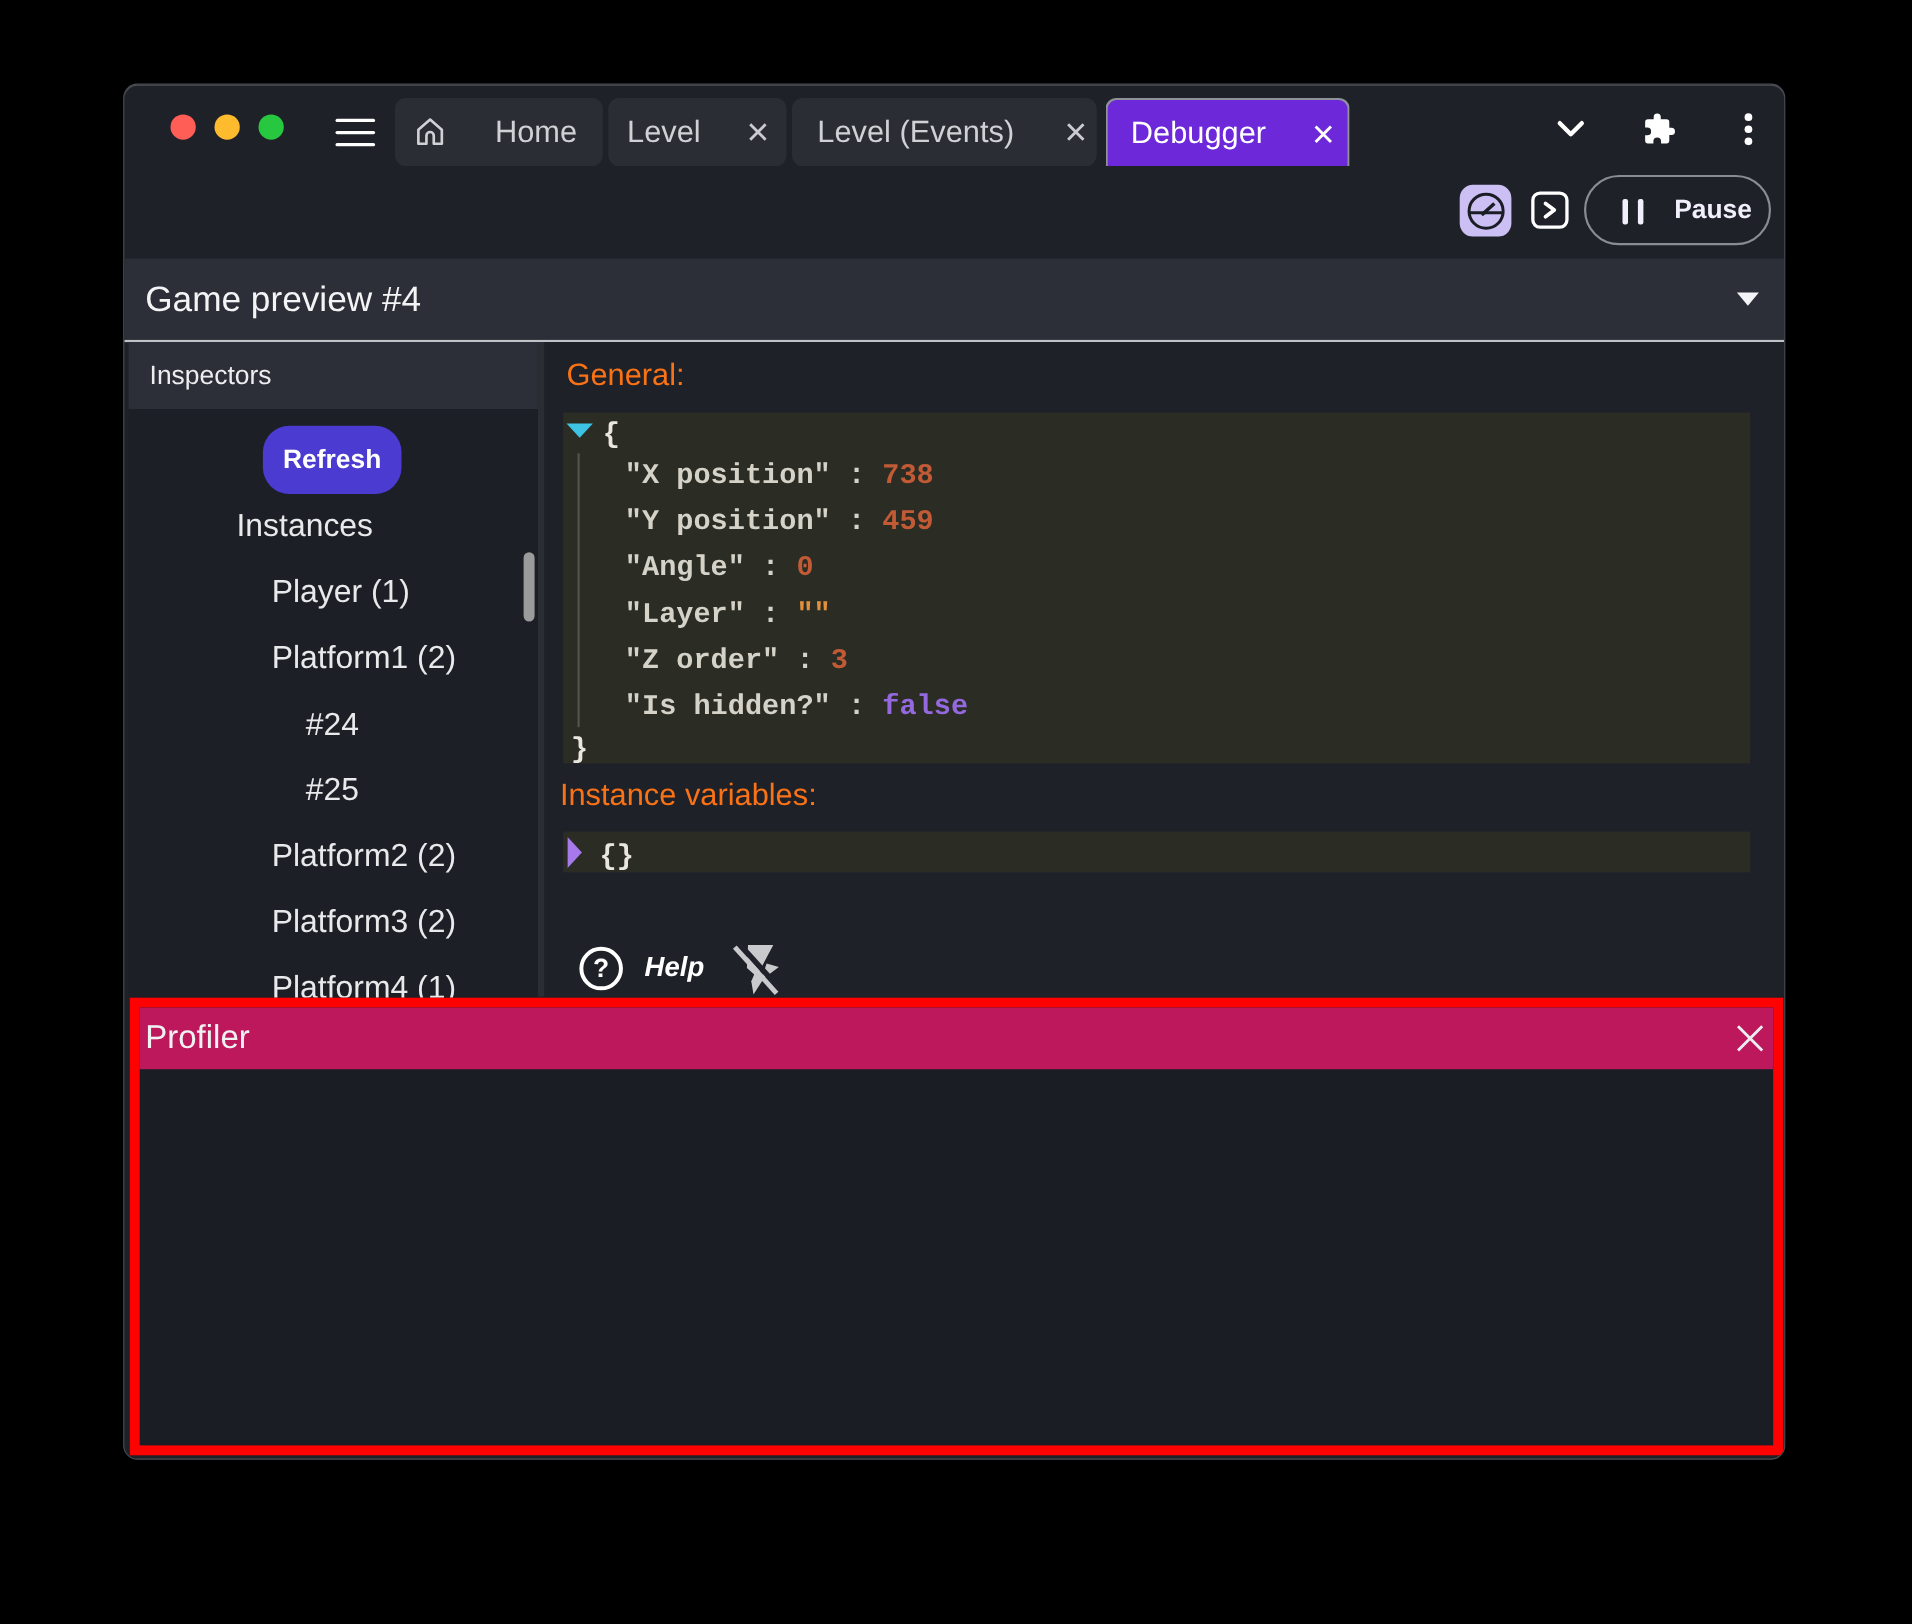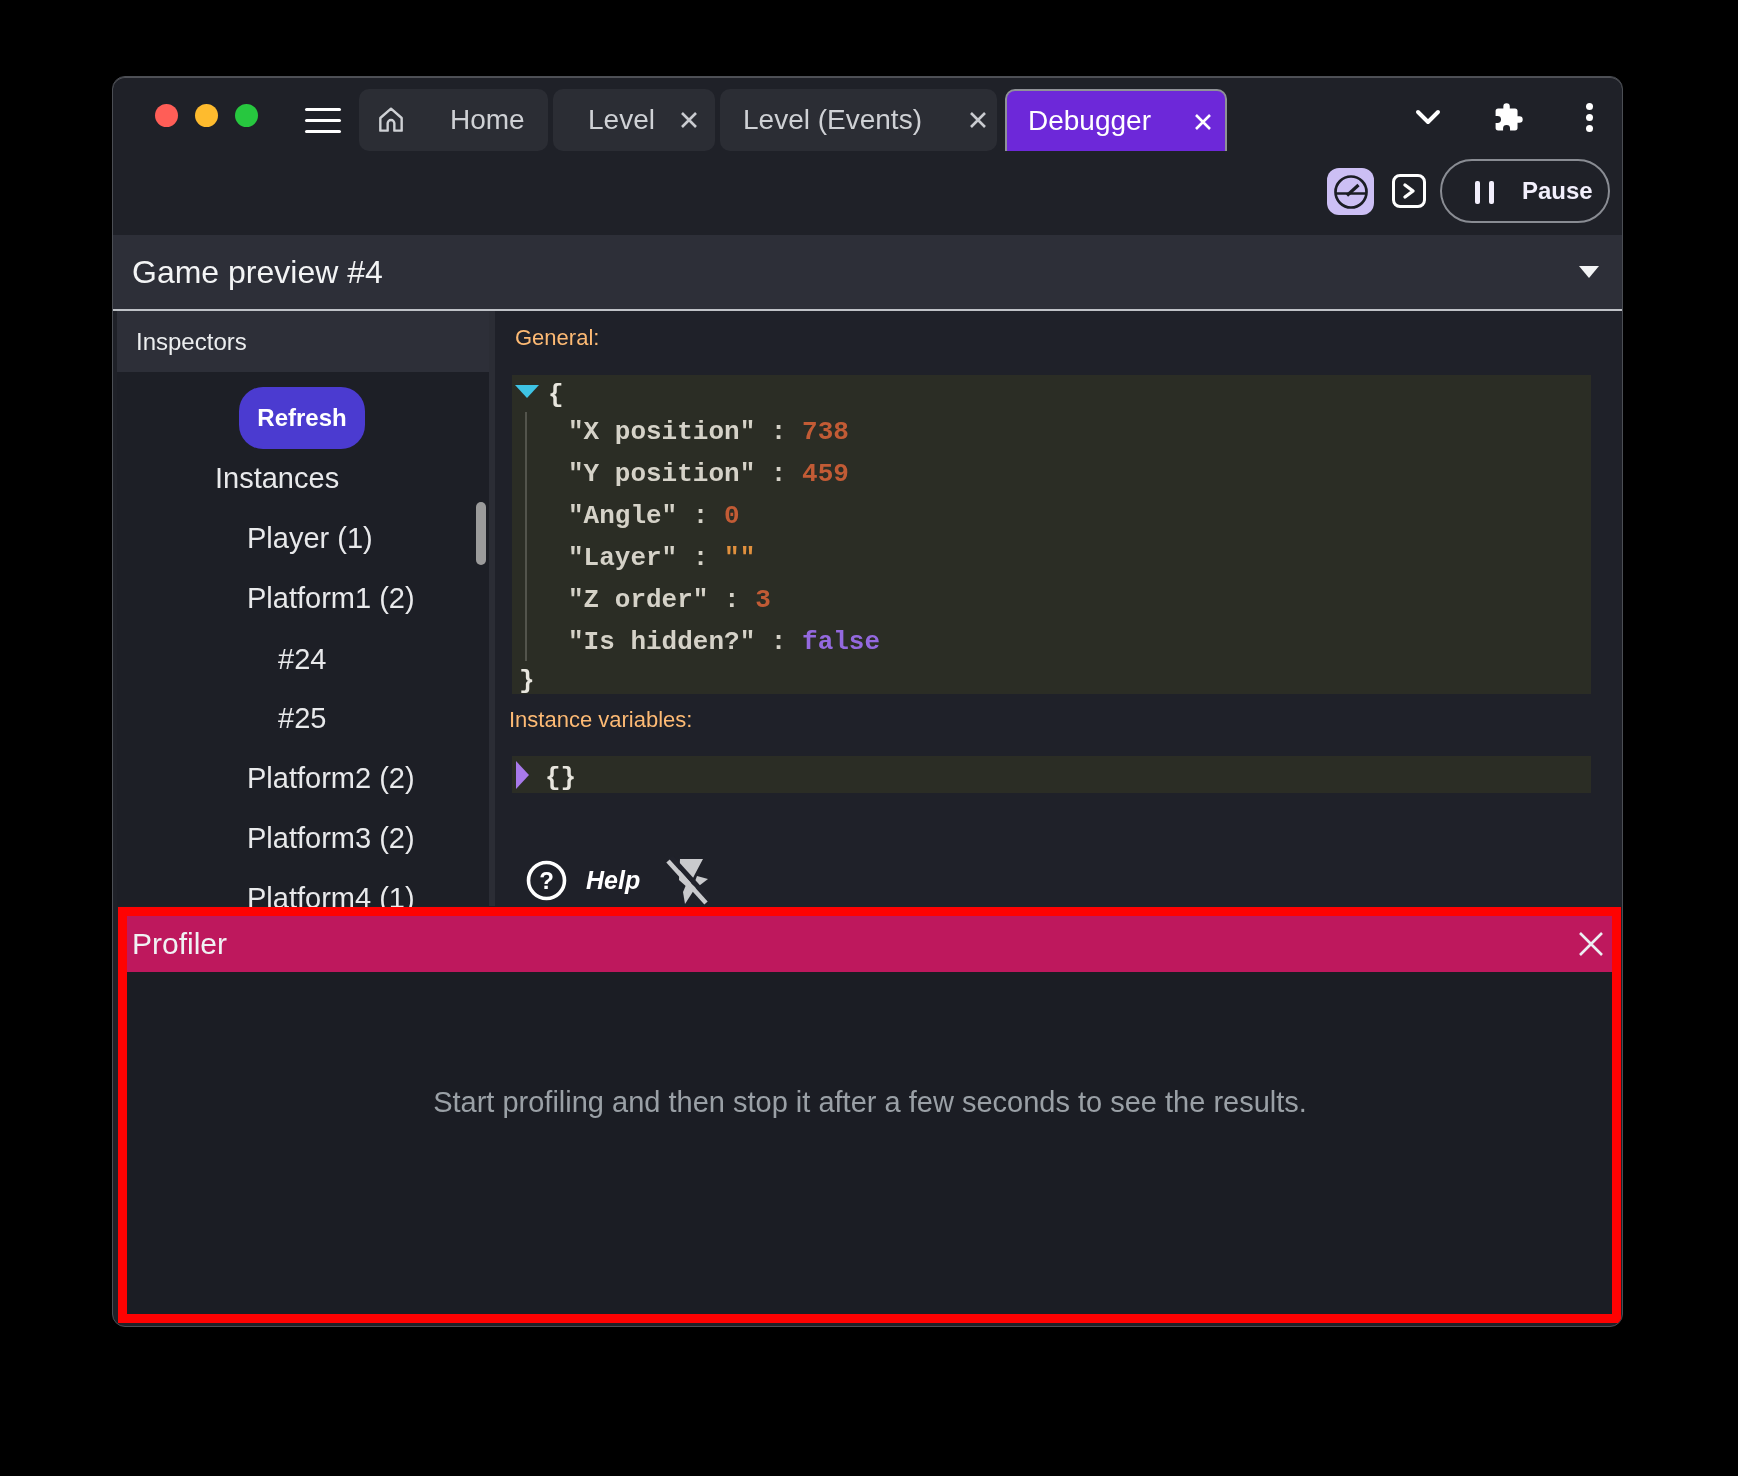--- a/index.html
+++ b/index.html
@@ -23,21 +23,21 @@
   .sep-col { position:absolute; left:376px; top:234px; width:6px; height:595px; background:#2b2d35; }
   .content { position:absolute; left:382px; top:234px; width:1127px; height:595px; background:#1f2129; }
   .sbitem { position:absolute; color:#e8e9eb; font-size:29px; white-space:nowrap; }
   .json { position:absolute; background:#2b2d25; font-family:"Liberation Mono", monospace;
           font-size:26px; color:#d5d2c8; font-weight:bold; }
   .jline { position:absolute; white-space:pre; }
   .num { color:#c25b35; }
   .ostr { color:#e0903e; }
   .bool { color:#9469df; }
   .brace { color:#e8e6de; font-weight:bold; }
-  .lbl { position:absolute; color:#fdba74; font-size:22px; white-space:nowrap; }
+  .lbl { position:absolute; color:#f97316; font-size:28px; white-space:nowrap; }
   #redpanel { position:absolute; left:5px; top:830px; width:1503px; height:416px;
               border:9px solid #fe0202; background:#1b1d24; }
   #profhead { position:absolute; left:0; top:0; width:1485px; height:56px; background:#be185d; }
 </style>
 </head>
 <body>
 <div id="win">
 
   <div class="abs" style="left:42px;top:27px;width:23px;height:23px;border-radius:50%;background:#ff5e57;"></div>
   <div class="abs" style="left:82px;top:27px;width:23px;height:23px;border-radius:50%;background:#febb2e;"></div>
@@ -47,21 +47,21 @@
   <div class="bar3" style="left:192px;top:42px;"></div>
   <div class="bar3" style="left:192px;top:53px;"></div>
 
   <div class="tab" style="left:246px;width:189px;">
     <svg style="position:absolute;left:16px;top:15px;" width="32" height="32" viewBox="0 0 24 24" fill="none" stroke="#cfd1d5" stroke-width="1.8" stroke-linejoin="round">
         <path d="M4 10.5 L12 3.5 L20 10.5 V20 H14.5 V14.5 a2.5 2.5 0 0 0 -5 0 V20 H4 Z"></path>
       </svg>
     <div class="tabtxt" style="left:91px;">Home</div>
   </div>
   <div class="tab" style="left:440px;width:162px;">
-    <div class="tabtxt" style="left:35px;">Level</div>
+    <div class="tabtxt" style="left:17px;">Level</div>
     <div class="xicon" style="left:122px;top:17px;">
         <svg width="28" height="28" viewBox="0 0 28 28">
           <path d="M7 7 L21 21 M21 7 L7 21" stroke="#c9cbd0" stroke-width="2.6"></path>
         </svg>
       </div>
   </div>
   <div class="tab" style="left:607px;width:277px;">
     <div class="tabtxt" style="left:23px;">Level (Events)</div>
     <div class="xicon" style="left:244px;top:17px;">
         <svg width="28" height="28" viewBox="0 0 28 28">
@@ -166,15 +166,14 @@
     <path d="M3 5 L41 47" stroke="#c9cacd" stroke-width="4.5" fill="none"></path>
   </svg>
 
   <div id="redpanel">
     <div id="profhead">
       <div class="abs" style="left:5px;top:50%;transform:translateY(-50%);color:#f0f1f3;font-size:30px;">Profiler</div>
       <svg class="abs" style="left:1450px;top:14px;" width="28" height="28" viewBox="0 0 28 28">
           <path d="M3 3 L25 25 M25 3 L3 25" stroke="#eceef2" stroke-width="2.6"></path>
         </svg>
     </div>
-    <div class="abs" style="left:0;top:170px;width:1486px;text-align:center;color:#9aa0a6;font-size:29px;">Start profiling and then stop it after a few seconds to see the results.</div>
   </div>
 </div>
 
 </body></html>

